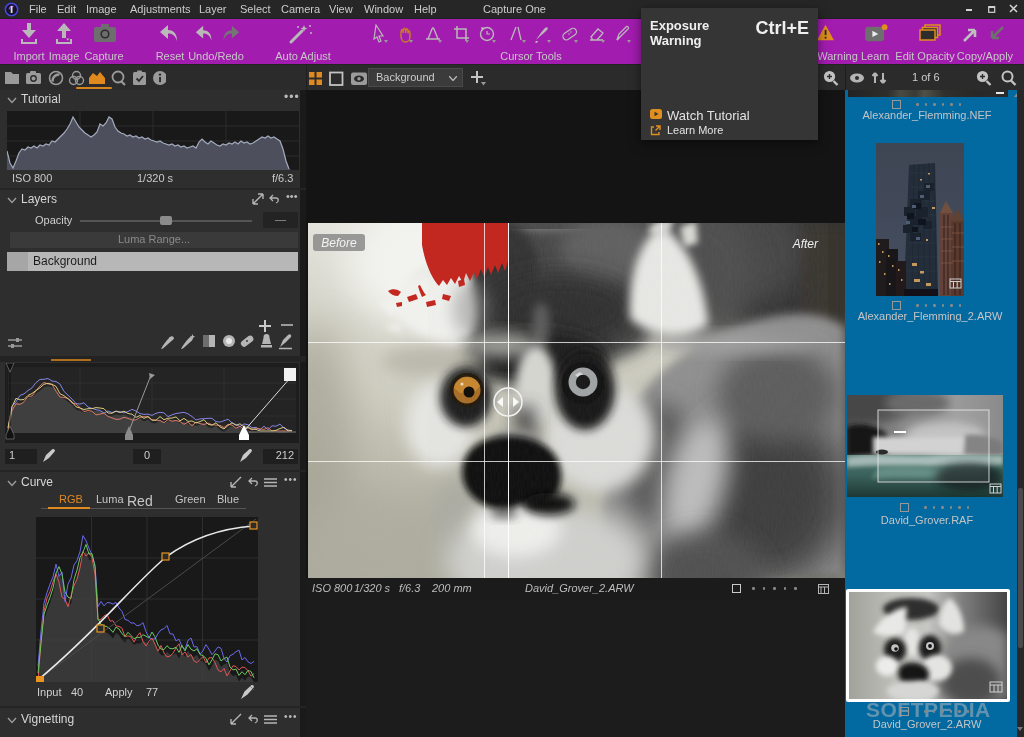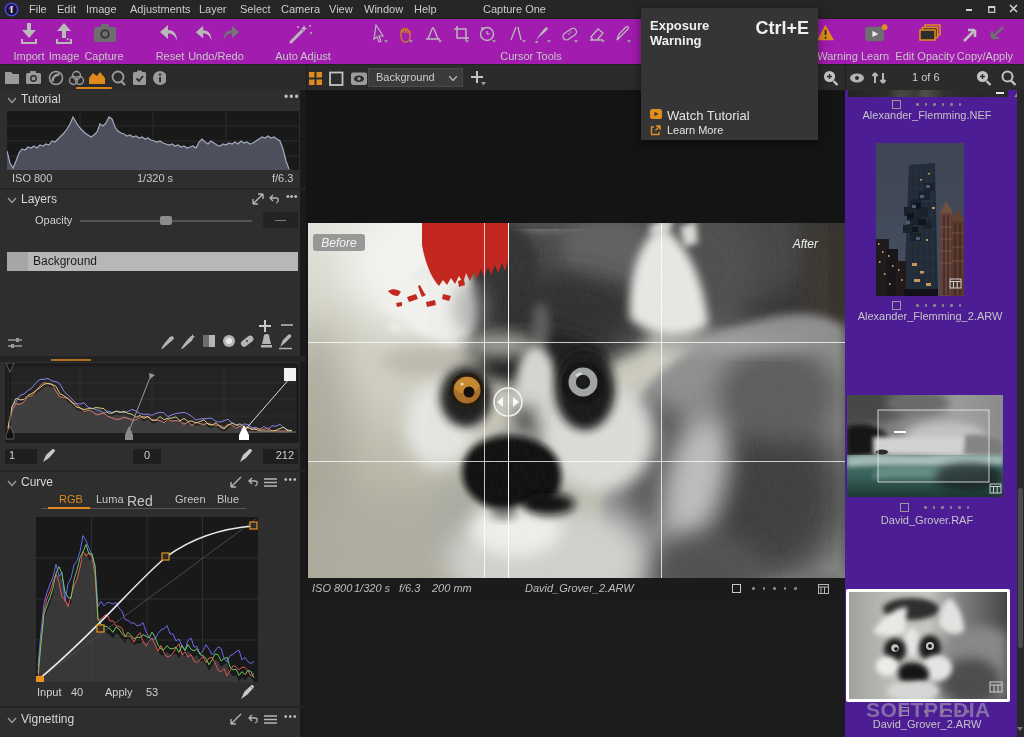--- a/index.html
+++ b/index.html
@@ -22,21 +22,21 @@
 
   
   #leftpanel { left:0; top:90px; width:306px; height:647px; background:#2e2e2e; }
   .phead { position:absolute; color:#d6d6d6; font-size:12px; }
   .dots3 { position:absolute; color:#bbbbbb; font-size:12px; letter-spacing:1px; }
 
   
   #viewer { left:306px; top:90px; width:539px; height:647px; background:#141414;font-style:italic; }
 
   
-  #browser { left:845px; top:90px; width:179px; height:647px; background:#4c1d95; }
+  #browser { left:845px; top:90px; width:179px; height:647px; background:#0369a1; }
   .bfile { position:absolute; color:#c4c4c4; font-size:11px; transform:translateX(-50%); white-space:nowrap;}
   .dotrow { position:absolute; display:flex; gap:6px; align-items:center; }
   .dot { width:2.5px; height:2.5px; border-radius:50%; background:#888888; }
   .cbox { width:9px; height:9px; border:1px solid #999; background:transparent; }
 
   
   #tooltip { left:641px; top:8px; width:177px; height:132px; background:#353535; z-index:50; box-shadow:0 3px 10px rgba(0,0,0,.5); }
 </style>
 </head>
 <body>
@@ -339,20 +339,21 @@
         <path d="M1 11 L11 1 M11 1 L11 6 M11 1 L6 1 M1 11 L1 6 M1 11 L6 11" stroke="#b5b5b5" stroke-width="1.4" fill="none"></path>
       </svg>
     <svg class="abs" style="left:268px;top:103px" width="13" height="12" viewBox="0 0 13 12">
         <path d="M5 2 L2 5 L5 8 M2 5 L8 5 C11 5 11 9 8 10" fill="none" stroke="#b5b5b5" stroke-width="1.3"></path>
       </svg>
     <span class="dots3" style="left:286px;top:100px;letter-spacing:0px;font-size:11px">•••</span>
     <span class="abs txt" style="left:35px;top:124px;color:#d0d0d0">Opacity</span>
     <div class="abs" style="left:80px;top:130px;width:172px;height:2px;background:#555"></div>
     <div class="abs" style="left:160px;top:126px;width:12px;height:9px;background:#8b8b8b;border-radius:2px"></div>
     <div class="abs" style="left:263px;top:122px;width:35px;height:16px;background:#232323;color:#999;font-size:11px;text-align:center;padding-top:1px">—</div>
+    <div class="abs" style="left:10px;top:142px;width:288px;height:16px;background:#3a3a3a;color:#8a8a8a;font-size:11px;text-align:center;padding-top:1px">Luma Range...</div>
     <div class="abs" style="left:7px;top:162px;width:291px;height:19px;background:#b7b7b7">
       <div class="abs" style="left:0;top:0;width:21px;height:19px;background:#a6a6a6"></div>
       <span class="abs" style="left:26px;top:2px;color:#1c1c1c;font-size:12px">Background</span>
     </div>
 
     <svg class="abs" style="left:258px;top:229px" width="15" height="15" viewBox="0 0 15 15">
         <path d="M7 1 L7 13 M1 7 L13 7" stroke="#c9c9c9" stroke-width="2"></path>
       </svg>
     <svg class="abs" style="left:281px;top:233px" width="12" height="4" viewBox="0 0 12 4">
         <path d="M0 2 L12 2" stroke="#9a9a9a" stroke-width="2"></path>
@@ -482,21 +483,21 @@
       <line x1="2" y1="163" x2="220" y2="2" stroke="#4b4b4b" stroke-width="1"></line>
       <path d="M2 163 C 60 115 95 70 130 40 C 160 18 190 11 218 9" fill="none" stroke="#e8e8e8" stroke-width="1.6"></path>
       <rect x="-1" y="159" width="9" height="9" fill="#e8941e"></rect>
       <rect x="61" y="108" width="7" height="7" fill="#2c2c2c" stroke="#e8941e" stroke-width="1.2"></rect>
       <rect x="126" y="36" width="7" height="7" fill="#2c2c2c" stroke="#e8941e" stroke-width="1.2"></rect>
       <rect x="214" y="5" width="7" height="7" fill="#2c2c2c" stroke="#e8941e" stroke-width="1.2"></rect>
     </svg>
     <span class="abs txt" style="left:37px;top:596px;color:#d0d0d0">Input</span>
     <span class="abs txt" style="left:71px;top:596px;color:#d0d0d0">40</span>
     <span class="abs txt" style="left:105px;top:596px;color:#d0d0d0">Apply</span>
-    <span class="abs txt" style="left:146px;top:596px;color:#d0d0d0">53</span>
+    <span class="abs txt" style="left:146px;top:596px;color:#d0d0d0">77</span>
     <svg class="abs" style="left:240px;top:594px" width="16" height="16" viewBox="0 0 16 16">
         <path d="M1 15 L4.5 7.5 L11 1.5 C12.5 0 15 2 13.5 3.8 L7.5 10.5 Z" fill="#c9c9c9"></path>
         <path d="M10 2 l3.5 3.5" stroke="#888" stroke-width="1"></path>
       </svg>
     <div class="abs" style="left:0;top:616px;width:306px;height:2px;background:#242424"></div>
 
     <svg class="abs" style="left:7px;top:626px" width="10" height="8" viewBox="0 0 10 8">
         <path d="M1 2 L5 6.5 L9 2" fill="none" stroke="#9a9a9a" stroke-width="1.4"></path>
       </svg>
     <span class="phead" style="left:21px;top:622px">Vignetting</span>

